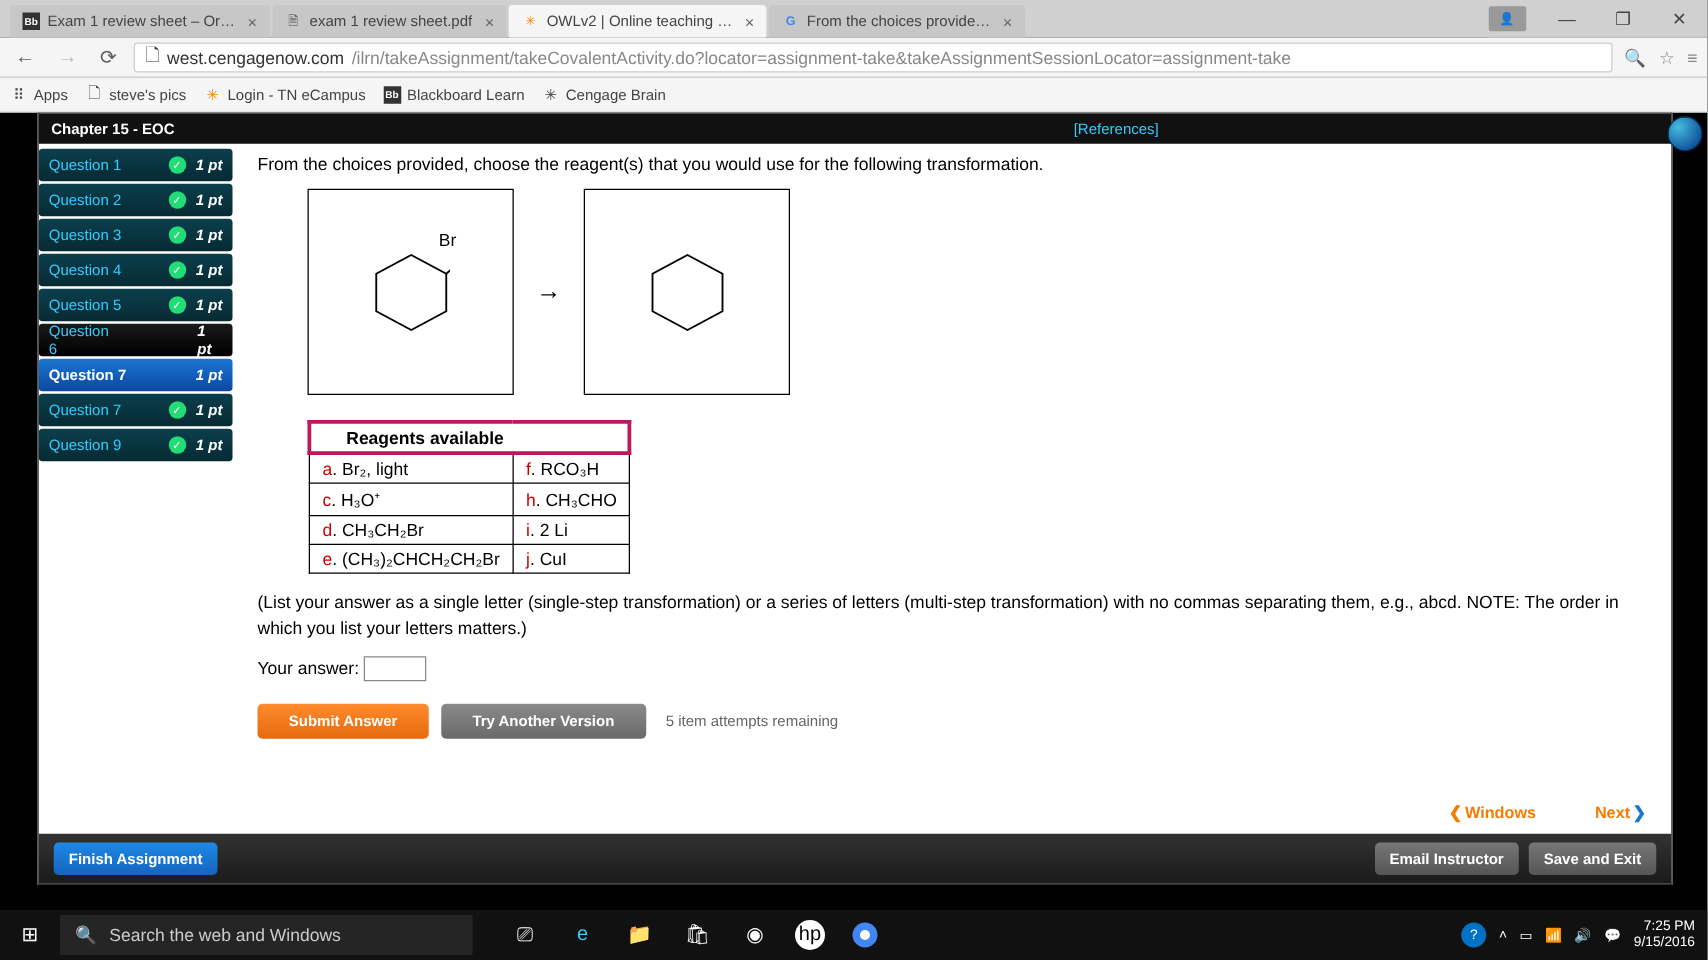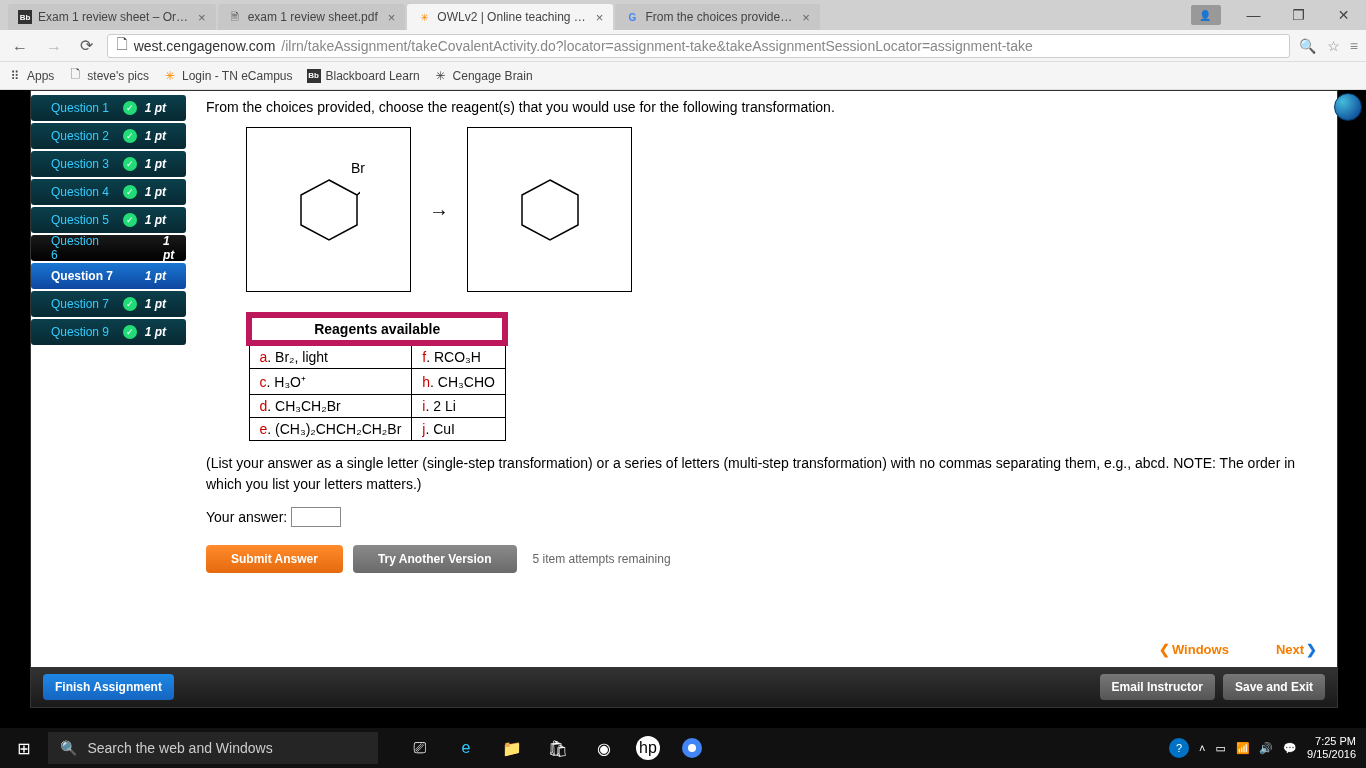--- a/index.html
+++ b/index.html
@@ -30,21 +30,21 @@
 
 .app { position: absolute; top: 90px; left: 30px; right: 28px; bottom: 60px; background: #fff; border: 1px solid #333; }
 .orb { position: absolute; top: 93px; right: 4px; width: 28px; height: 28px; border-radius: 50%; background: radial-gradient(circle at 30% 30%, #4bd, #038); border: 1px solid #036; }
 
 .chapter-bar { height: 24px; background: #111; color: #fff; display: flex; align-items: center; font-size: 12px; font-weight: bold; padding: 0 10px; }
 .chapter-bar .refs { margin-left: auto; margin-right: 400px; color: #3cf; font-weight: normal;}
 
 .content { display: flex; height: calc(100% - 64px); }
 
 .qnav { width: 155px; padding: 4px 0 0 0; }
-.qitem { height: 26px; margin-bottom: 2px; border-radius: 3px; display: flex; align-items: center; padding: 0 20px; font-size: 12px; color: #fff; }
+.qitem { height: 26px; margin-bottom: 2px; border-radius: 3px; display: flex; align-items: center; padding: 0 8px; font-size: 12px; color: #fff; }
 .qitem.teal { background: linear-gradient(#0b3f4c, #072a33); }
 .qitem.dark { background: linear-gradient(#1a1a1a, #000); gap: 28px; }
 .qitem.blue { background: linear-gradient(#1976d2, #0d47a1); font-weight: bold; }
 .qitem .label { color: #3cf; }
 .qitem.blue .label { color: #fff; }
 .qitem .check { width: 14px; height: 14px; border-radius: 50%; background: #2d7; display: inline-flex; align-items: center; justify-content: center; color: #fff; font-size: 9px; margin-left: auto; }
 .qitem .pts { margin-left: 8px; color: #fff; font-style: italic; font-weight: bold;}
 .qitem .nocheck { margin-left: auto; }
 
 .main { flex: 1; padding: 8px 20px; font-family: Georgia, serif; color: #000; font-size: 14px; }
@@ -52,21 +52,21 @@
 
 .reaction { display: flex; align-items: center; gap: 18px; margin: 10px 0 20px 40px; }
 .molbox { width: 165px; height: 165px; border: 1px solid #000; display: flex; align-items: center; justify-content: center; position: relative; }
 .arrow { font-size: 20px; color: #000; }
 .arrow::after { content: "→"; }
 
 .hex { width: 62px; height: 70px; }
 .br-label { position: absolute; top: 32px; right: 45px; font-size: 14px; }
 
 .rtable { border-collapse: collapse; margin: 10px 0 12px 40px; font-size: 14px; }
-.rtable th { border: 6px solid #be185d; padding: 3px 28px; font-weight: bold; text-align: center; }
+.rtable th { border: 3px solid #be185d; padding: 3px 28px; font-weight: bold; text-align: left; }
 .rtable td { border: 1px solid #000; padding: 3px 10px; }
 .rtable td .lt { color: #c00; }
 
 .note { margin: 8px 0; line-height: 1.5; }
 .ans-line { margin: 12px 0 18px; }
 .ans-line input { width: 50px; height: 20px; border: 1px solid #888; font-size: 13px; padding: 0 3px; }
 
 .btns { display: flex; align-items: center; gap: 10px; font-family: Arial; }
 .btn { padding: 7px 25px; border-radius: 4px; color: #fff; font-size: 12px; font-weight: bold; border: none; }
 .btn.orange { background: linear-gradient(#ff8b2c, #e56a0e); }
@@ -158,20 +158,24 @@
       <span class="bm-ico" style="background:#333;color:#fff;font-size:8px;font-weight:bold;">Bb</span>
       <span>Blackboard Learn</span>
     </div>
   <div class="bm">
       <span class="bm-ico">✳</span>
       <span>Cengage Brain</span>
     </div>
 </div>
 
 <div class="app">
+  <div class="chapter-bar">
+    <span>Chapter 15 - EOC</span>
+    <span class="refs">[References]</span>
+  </div>
   <div class="content">
     <div class="qnav" id="qnav">
         <div class="qitem teal">
           <span class="label">Question 1</span>
           <span class="check">✓</span>
           <span class="pts">1 pt</span>
         </div>
         <div class="qitem teal">
           <span class="label">Question 2</span>
           <span class="check">✓</span>

